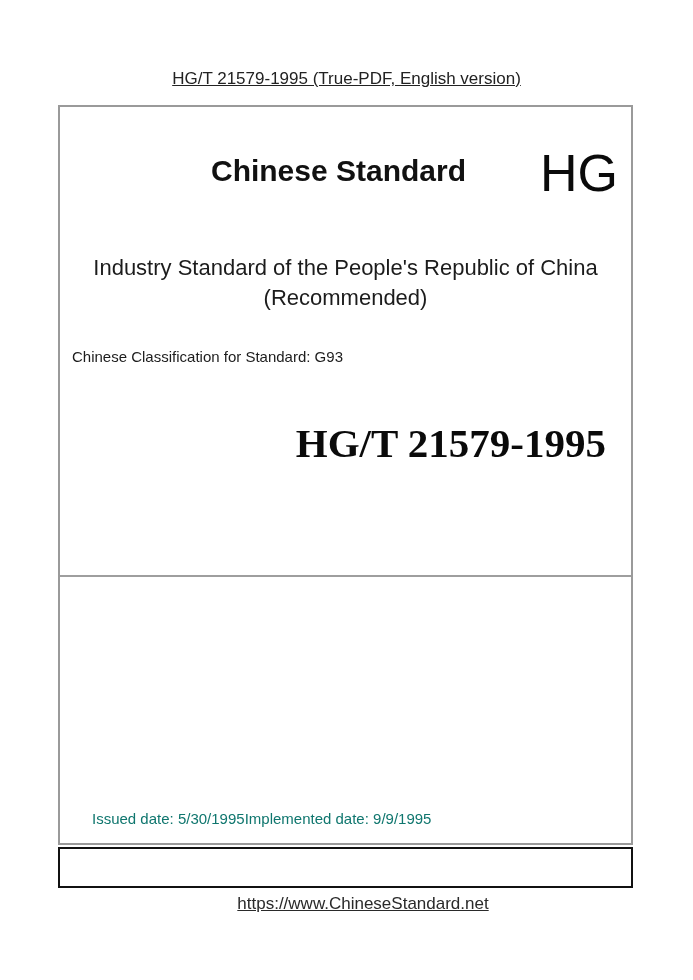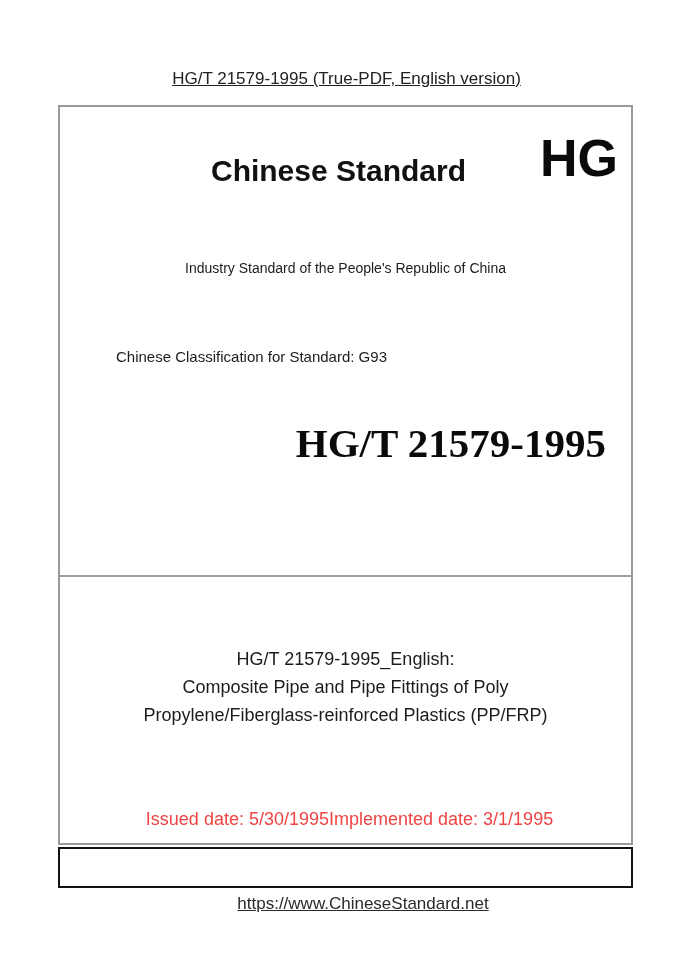--- a/index.html
+++ b/index.html
@@ -21,47 +21,47 @@
   }
   .cover-box{
     position:absolute;left:58px;top:105px;width:575px;height:740px;
     border:2px solid var(--box-border);background:#fff;
   }
   .brand-title{
     position:absolute;top:49px;left:16px;right:30px;
     text-align:center;font-weight:bold;font-size:30px;line-height:1;color:#111;
   }
   .hg-logo{
-    position:absolute;top:25px;right:13px;
-    font-weight:bold;font-size:52px;line-height:1;color:#0a0a0a;letter-spacing:0;
+    position:absolute;top:40px;right:13px;
+    font-weight:normal;font-size:52px;line-height:1;color:#0a0a0a;letter-spacing:0;
   }
   .std-type{
     position:absolute;top:146px;left:0;right:0;
-    text-align:center;font-size:14px;line-height:30px;color:#1c1c1c;
+    text-align:center;font-size:22px;line-height:30px;color:#1c1c1c;
   }
   .classification{
     position:absolute;top:239px;left:12px;right:0;
-    text-align:left;font-size:15px;line-height:22px;color:#1c1c1c;margin-left:44px;
+    text-align:left;font-size:15px;line-height:22px;color:#1c1c1c;
   }
   .standard-code{
     position:absolute;top:314px;left:0;right:25px;
     text-align:right;font-weight:bold;font-size:41px;line-height:1.1;color:#0a0a0a;font-family:Liberation Serif, serif;
   }
   .divider{
     position:absolute;top:468px;left:0;right:0;height:2px;
     background:var(--divider);
   }
   .english-title{
     position:absolute;top:538px;left:0;right:0;
     text-align:center;font-size:18px;line-height:28px;color:#1c1c1c;
   }
   .dates-row{
     position:absolute;top:701px;left:32px;right:24px;
-    display:flex;justify-content:center;
-    font-size:18px;line-height:22px;color:#ef4444;
+    display:flex;justify-content:flex-start;
+    font-size:15px;line-height:22px;color:#0f766e;
   }
   .empty-box{
     position:absolute;left:58px;top:847px;width:575px;height:41px;
     border:2px solid var(--empty-box-border);background:#fff;
   }
   .doc-footer{
     position:absolute;top:892px;left:0;width:693px;text-align:center;
     font-size:17px;line-height:24px;padding-left:33px;
   }
   .doc-footer a{
@@ -74,37 +74,33 @@
 <div class="doc-header">HG/T 21579-1995 (True-PDF, English version)</div>
 
 <div class="cover-box">
 
   <div class="brand-title">Chinese Standard</div>
 
   <div class="hg-logo">HG</div>
 
   <div class="std-type">
     <div>Industry Standard of the People's Republic of China</div>
+    <div>(Recommended)</div>
   </div>
 
   <div class="classification">Chinese Classification for Standard: G93</div>
 
   <div class="standard-code">HG/T 21579-1995</div>
 
   <div class="divider"></div>
 
-  <div class="english-title">
-    <div>HG/T 21579-1995_English:</div>
-    <div>Composite Pipe and Pipe Fittings of Poly</div>
-    <div>Propylene/Fiberglass-reinforced Plastics (PP/FRP)</div>
-  </div>
 
   <div class="dates-row">
     <span>Issued date: 5/30/1995</span>
-    <span>Implemented date: 3/1/1995</span>
+    <span>Implemented date: 9/9/1995</span>
   </div>
 
 </div>
 
 <div class="empty-box"></div>
 
 <div class="doc-footer">
   <a href="#">https://www.ChineseStandard.net</a>
 </div>
 

